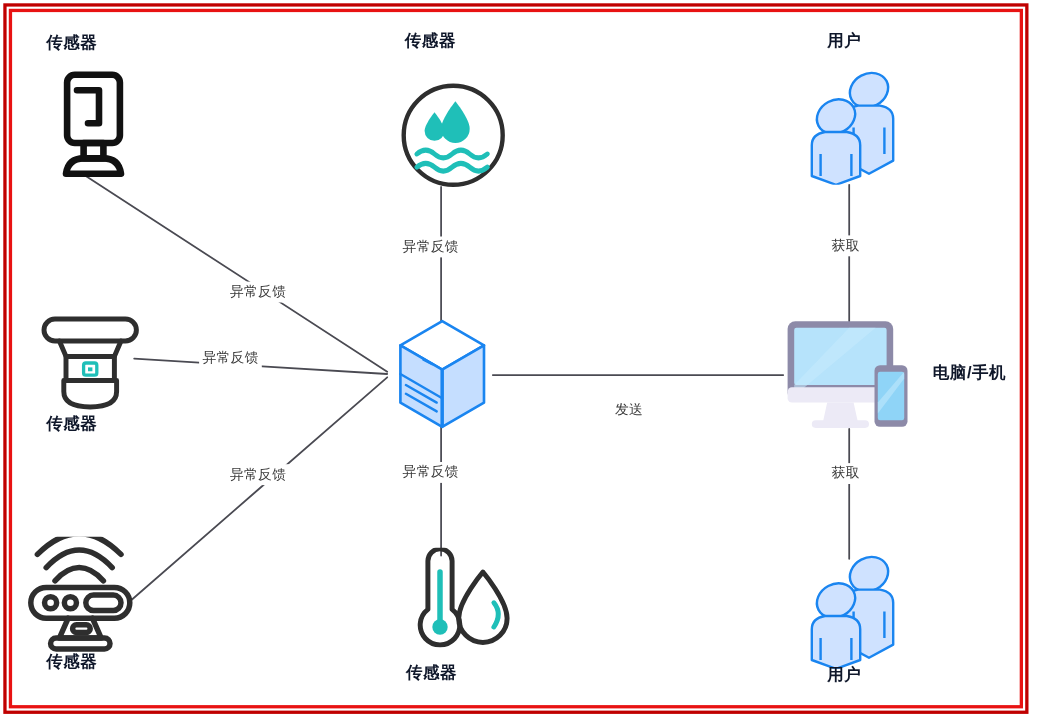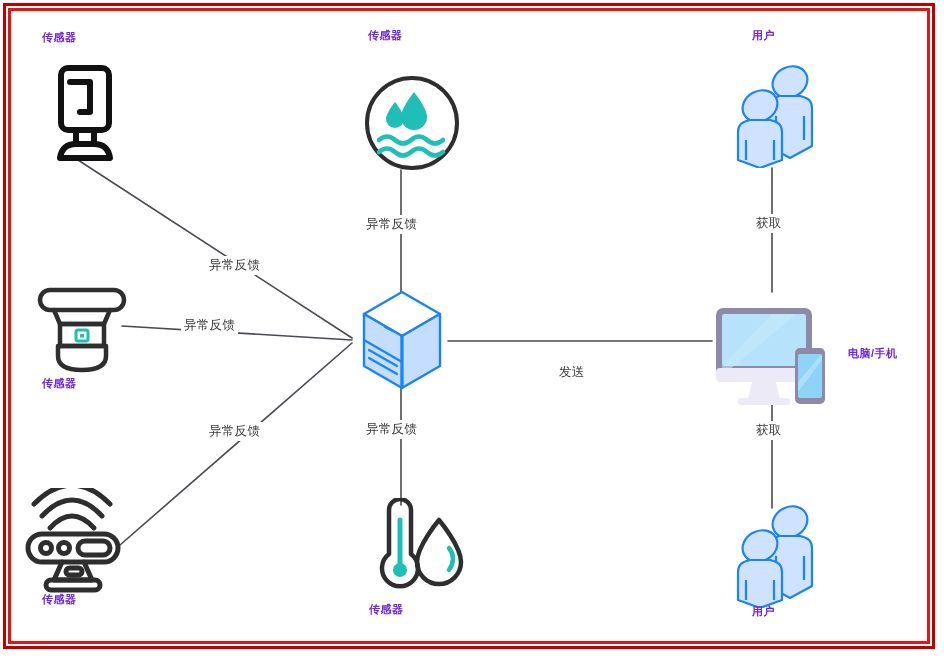--- a/index.html
+++ b/index.html
@@ -41,23 +41,23 @@
     left: 0;
     top: 0;
     width: 944px;
     height: 658px;
   }
   .node {
     position: absolute;
   }
   .node-label {
     position: absolute;
-    font-size: 11px;
+    font-size: 15px;
     font-weight: bold;
-    color: #6d28d9;
+    color: #0f172a;
     white-space: nowrap;
     letter-spacing: 0.5px;
   }
   .edge-label {
     position: absolute;
     font-size: 12.5px;
     color: #3a3a3a;
     background: #ffffff;
     padding: 1px 3px;
     white-space: nowrap;
@@ -203,21 +203,21 @@
           <line x1="12" y1="52" x2="50" y2="74"></line>
           <line x1="17" y1="62" x2="45" y2="78"></line>
           <line x1="17" y1="70" x2="45" y2="86"></line>
           <line x1="33" y1="39" x2="41" y2="43"></line>
         </g>
         <line x1="50" y1="48" x2="50" y2="100" stroke="#1a85f0" stroke-width="3"></line>
       </svg>
     </div>
   </div>
 
-  <div class="node" style="left:712px; top:304px; width:230px; height:106px;">
+  <div class="node" style="left:712px; top:288px; width:230px; height:106px;">
     <div class="icon-wrap" style="left:0px; top:0px;">
       <svg width="124" height="104" viewBox="0 0 124 104">
 
         <rect x="4" y="4" width="96" height="72" rx="7" fill="#8d8aa8"></rect>
         <rect x="10" y="10" width="84" height="52" rx="2" fill="#b6e3fb"></rect>
         <path d="M10 62 L60 10 L84 10 L10 72 Z" fill="#c7ebfd" opacity="0.55"></path>
         <rect x="4" y="64" width="96" height="14" rx="4" fill="#eceaf6"></rect>
 
         <path d="M40 78 L64 78 L68 96 L36 96 Z" fill="#eceaf6"></path>
         <rect x="26" y="94" width="52" height="7" rx="3.5" fill="#eceaf6"></rect>

